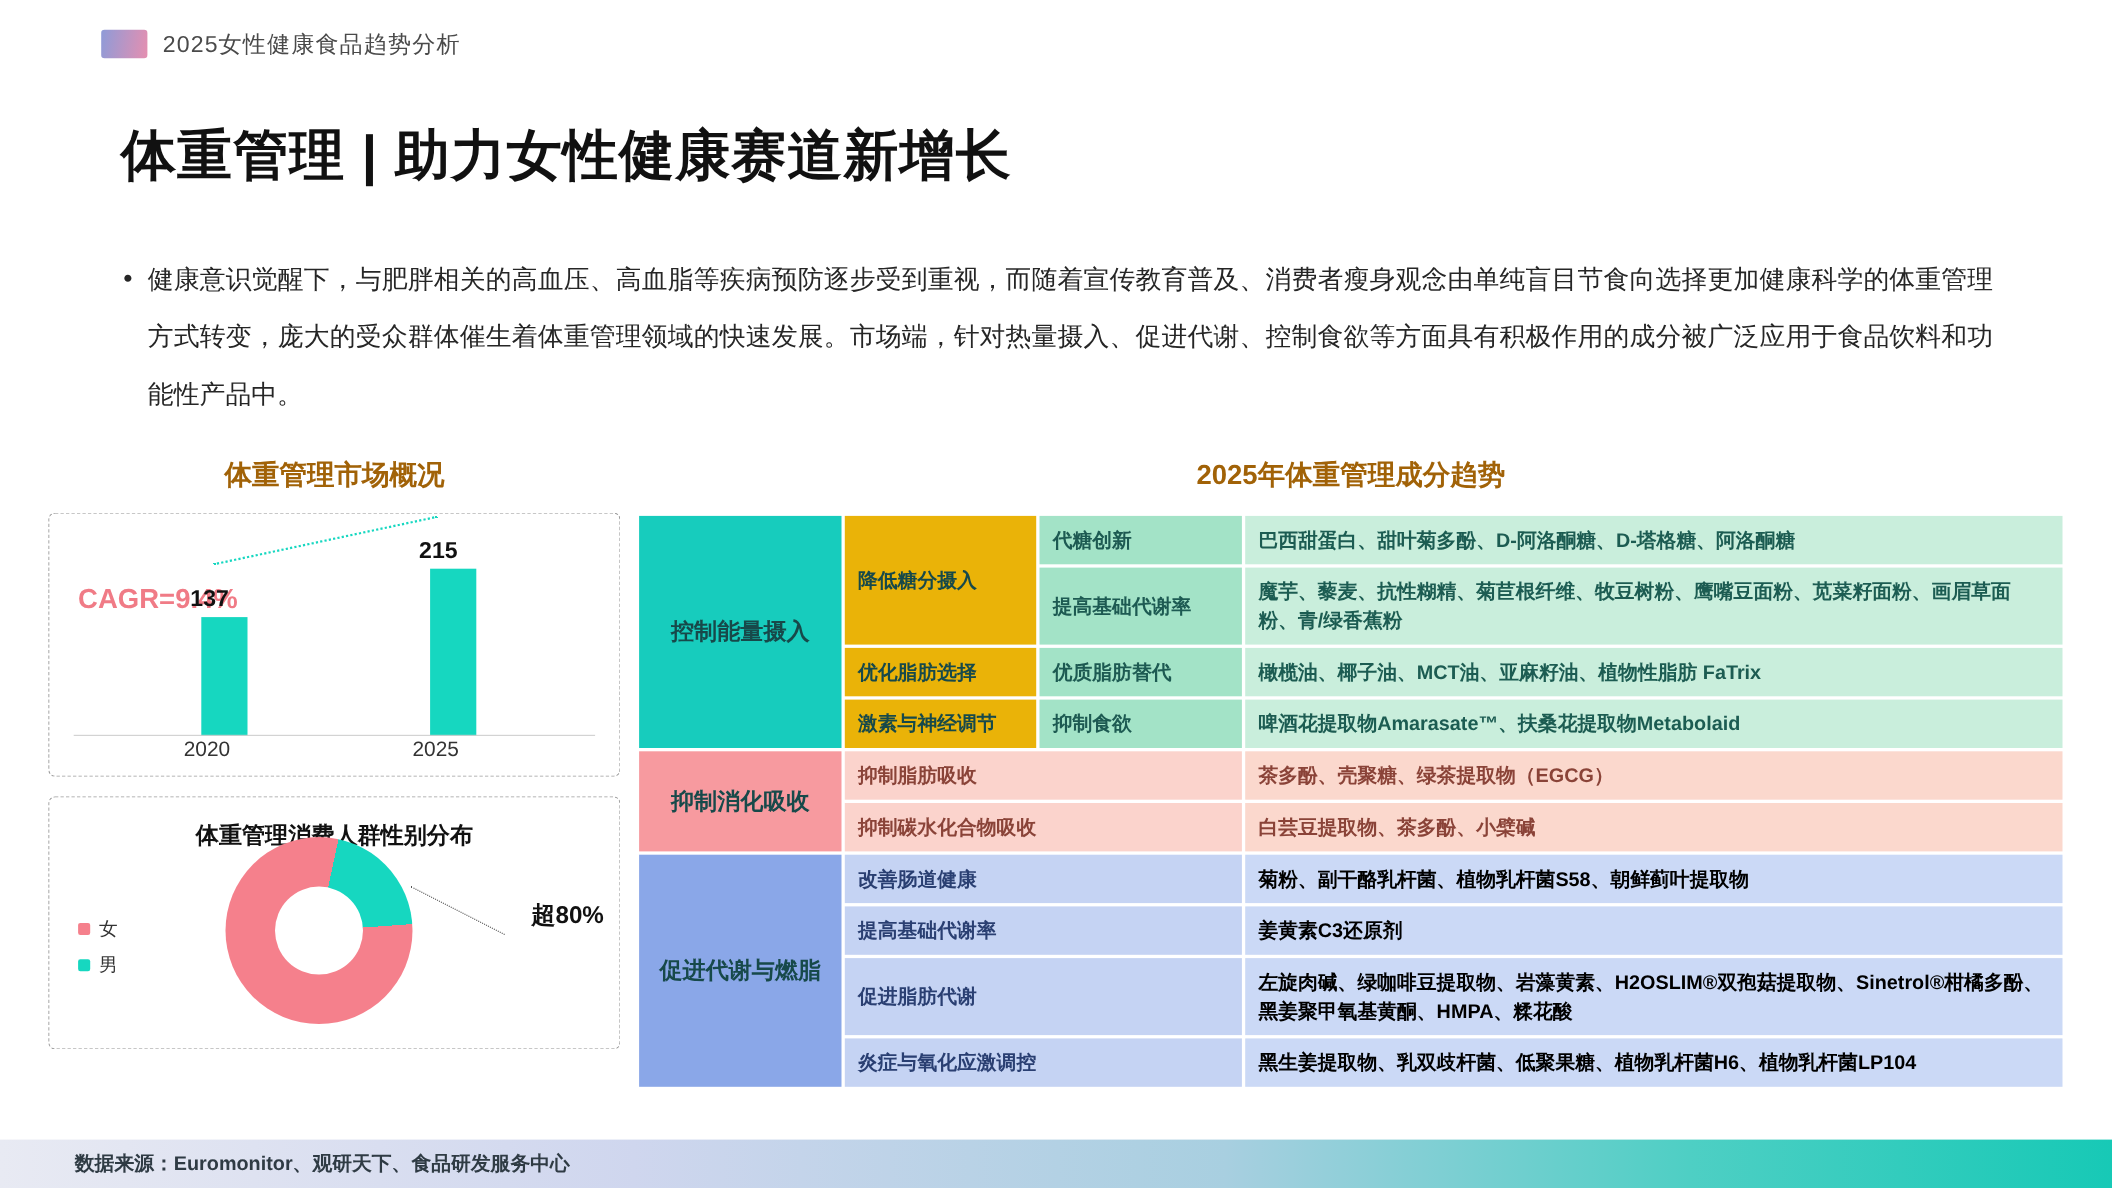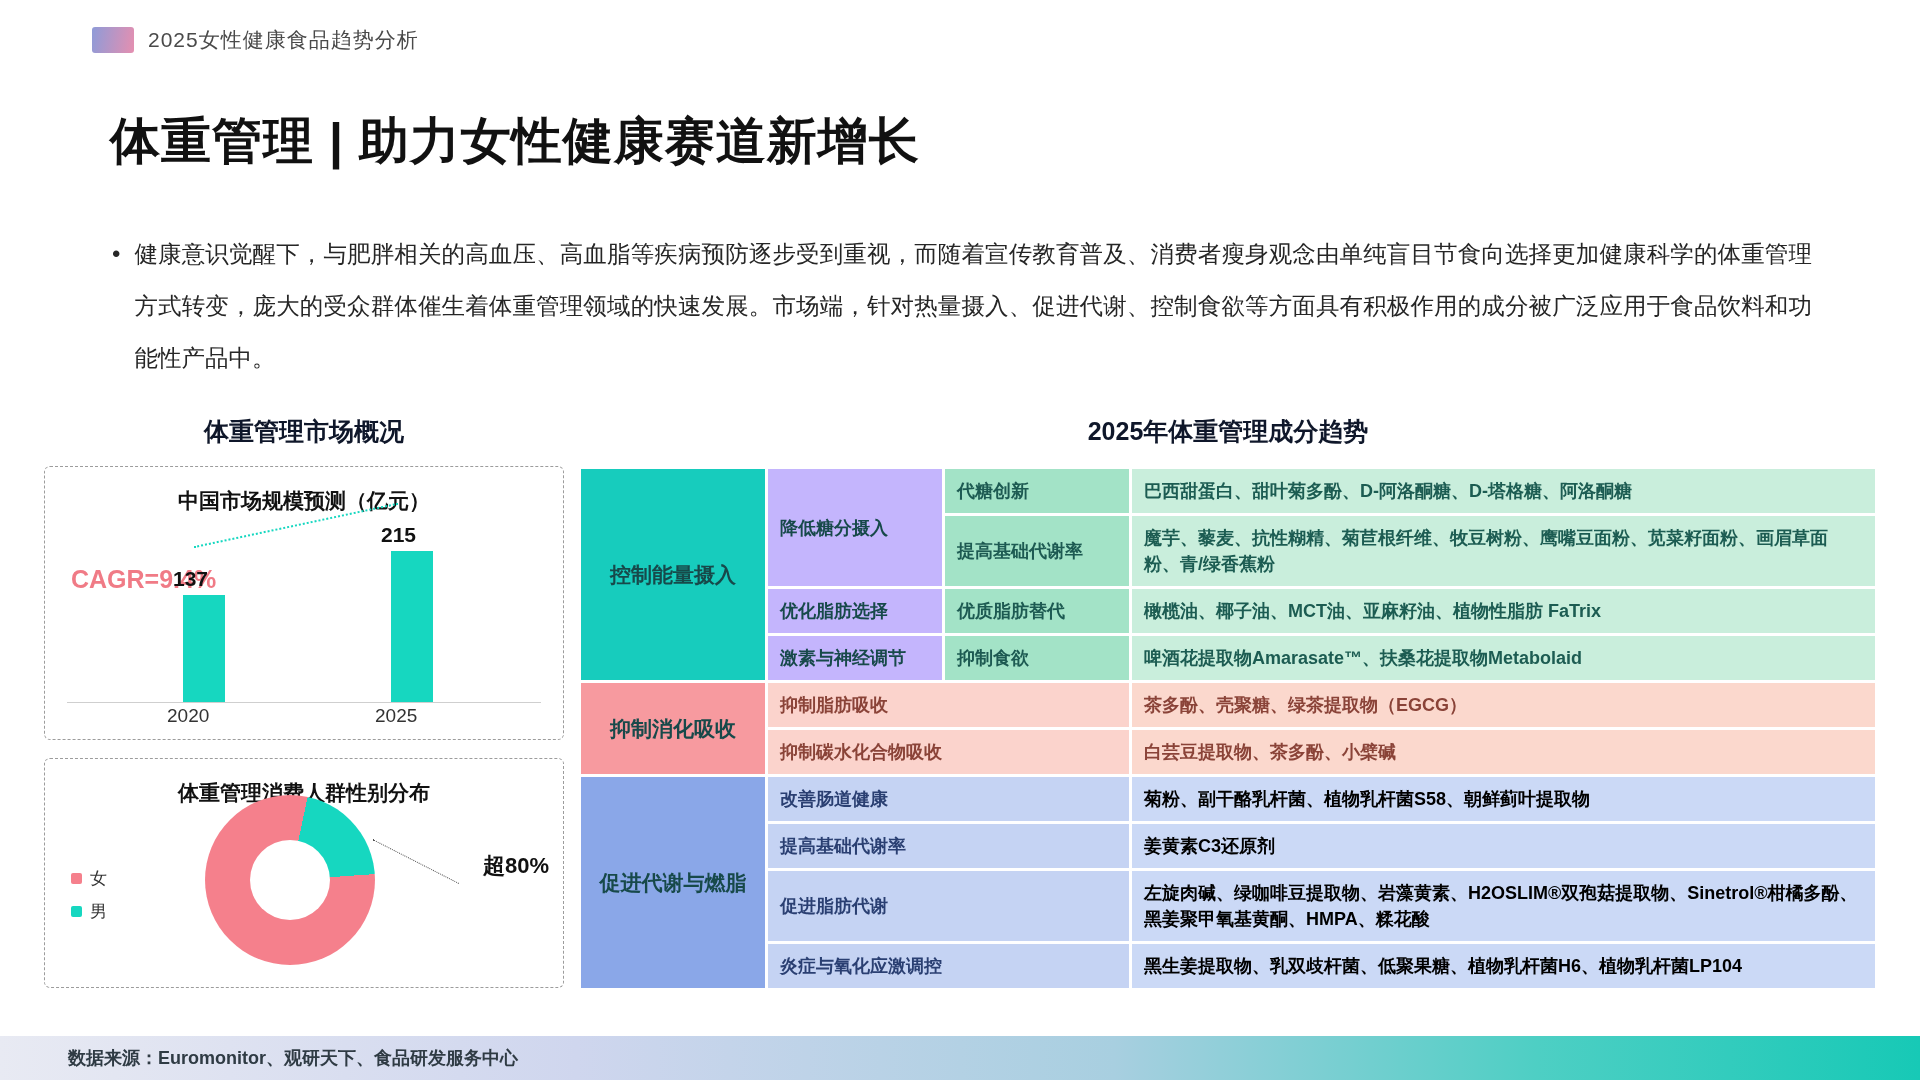--- a/index.html
+++ b/index.html
@@ -80,21 +80,21 @@
   .left-col {
     position: absolute;
     left: 44px;
     top: 415px;
     width: 520px;
   }
   .col-heading {
     text-align: center;
     font-size: 25px;
     font-weight: bold;
-    color: #0f172a;
+    color: #a16207;
     margin-bottom: 18px;
   }
   .dashed-card {
     border: 1.5px dashed #9c9c9c;
     border-radius: 6px;
     padding: 14px 16px 10px 16px;
     box-sizing: border-box;
   }
   .card-title {
     text-align: center;
@@ -270,21 +270,21 @@
   }
   .cat.c1 { background: #17ccbd; text-align: center; }
   .cat.c2 { background: #f79a9f; }
   .cat.c3 { background: #8aa7e8; }
 
   .sub {
     font-weight: bold;
     color: #1d5a52;
     width: 150px;
   }
-  .sub.s1 { background: #c4b5fd; }
+  .sub.s1 { background: #eab308; }
   .sub.s3 { background: #fbd3cc; color: #8a4338; }
   .sub.s4 { background: #c5d3f3; color: #2a3f72; }
 
   .sub2 {
     font-weight: bold;
     width: 160px;
   }
   .sub2.t1 { background: #a3e3c7; color: #1d5a52; }
 
   .detail.d1 { background: #c9eedc; color: #1c5c52; font-weight: bold; }
@@ -323,21 +323,20 @@
 
   <div class="intro">
     <div class="intro-bullet">•</div>
     <div class="intro-text">健康意识觉醒下，与肥胖相关的高血压、高血脂等疾病预防逐步受到重视，而随着宣传教育普及、消费者瘦身观念由单纯盲目节食向选择更加健康科学的体重管理方式转变，庞大的受众群体催生着体重管理领域的快速发展。市场端，针对热量摄入、促进代谢、控制食欲等方面具有积极作用的成分被广泛应用于食品饮料和功能性产品中。</div>
   </div>
 
   <div class="left-col">
     <div class="col-heading">体重管理市场概况</div>
 
     <div class="dashed-card">
-      <div class="card-title">中国市场规模预测（亿元）</div>
       <div class="bar-chart">
         <div class="cagr">CAGR=9.4%</div>
         <div class="bar-wrap">
           <div class="bar b1"></div>
           <div class="bar b2"></div>
           <div class="trend-line"></div>
           <div class="bar-value v1">137</div>
           <div class="bar-value v2">215</div>
         </div>
         <div class="axis-line"></div>

